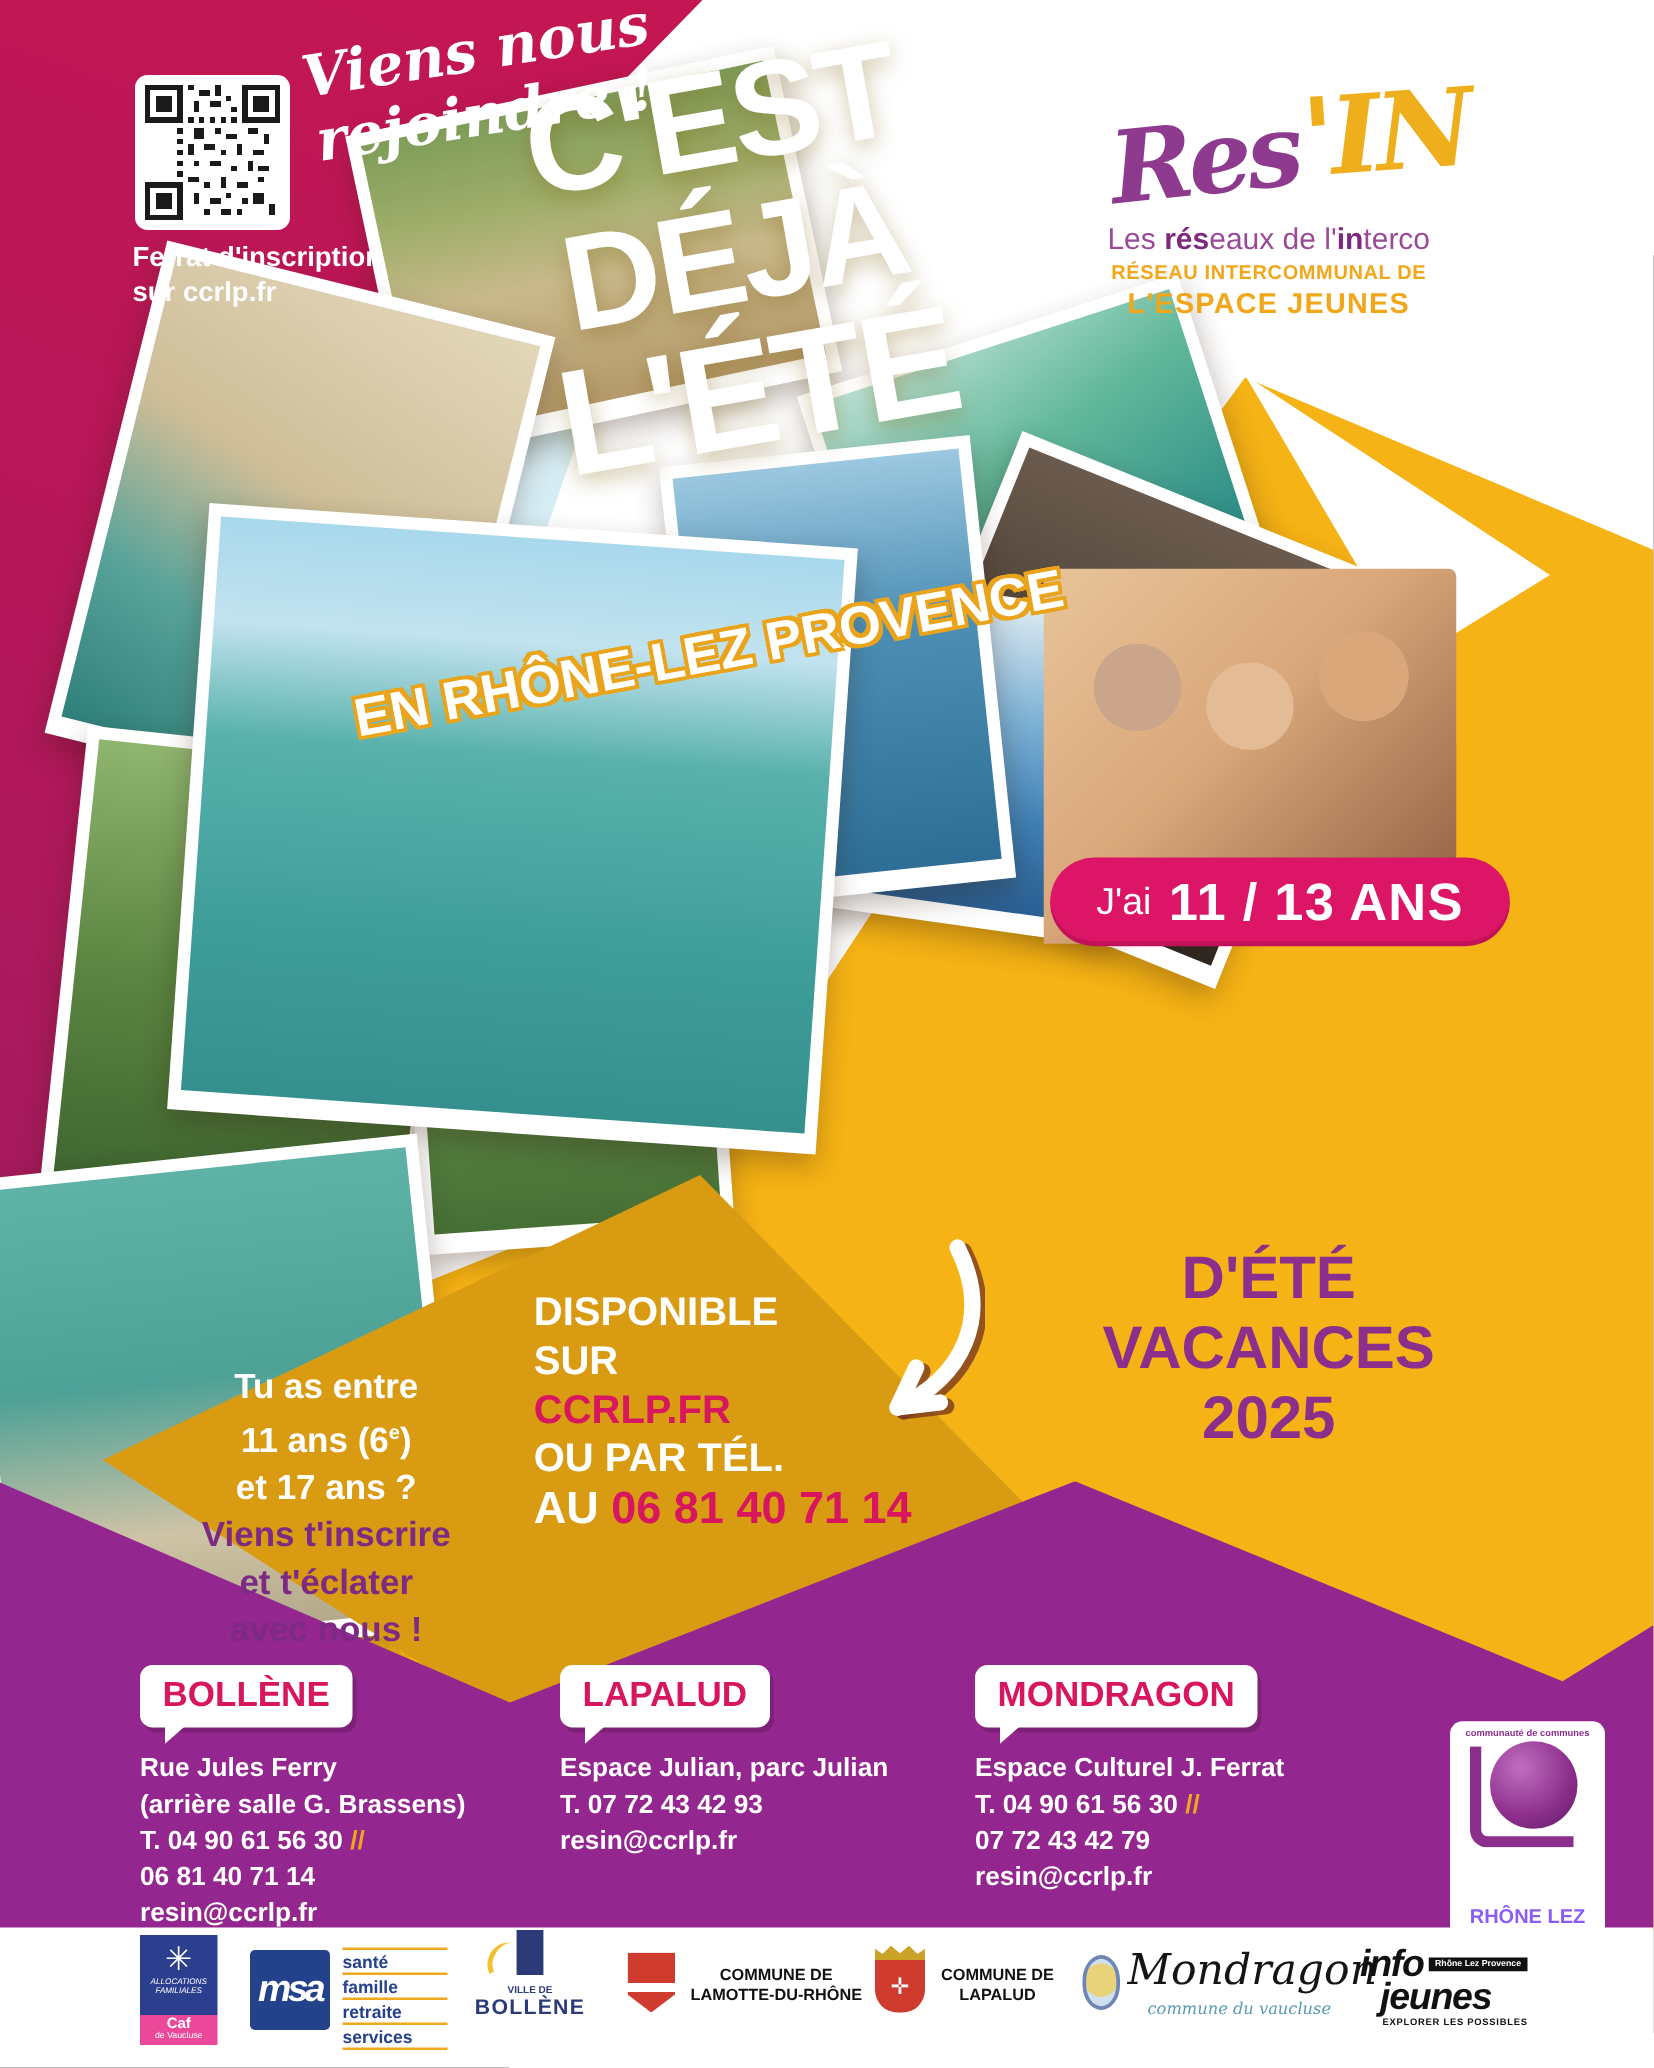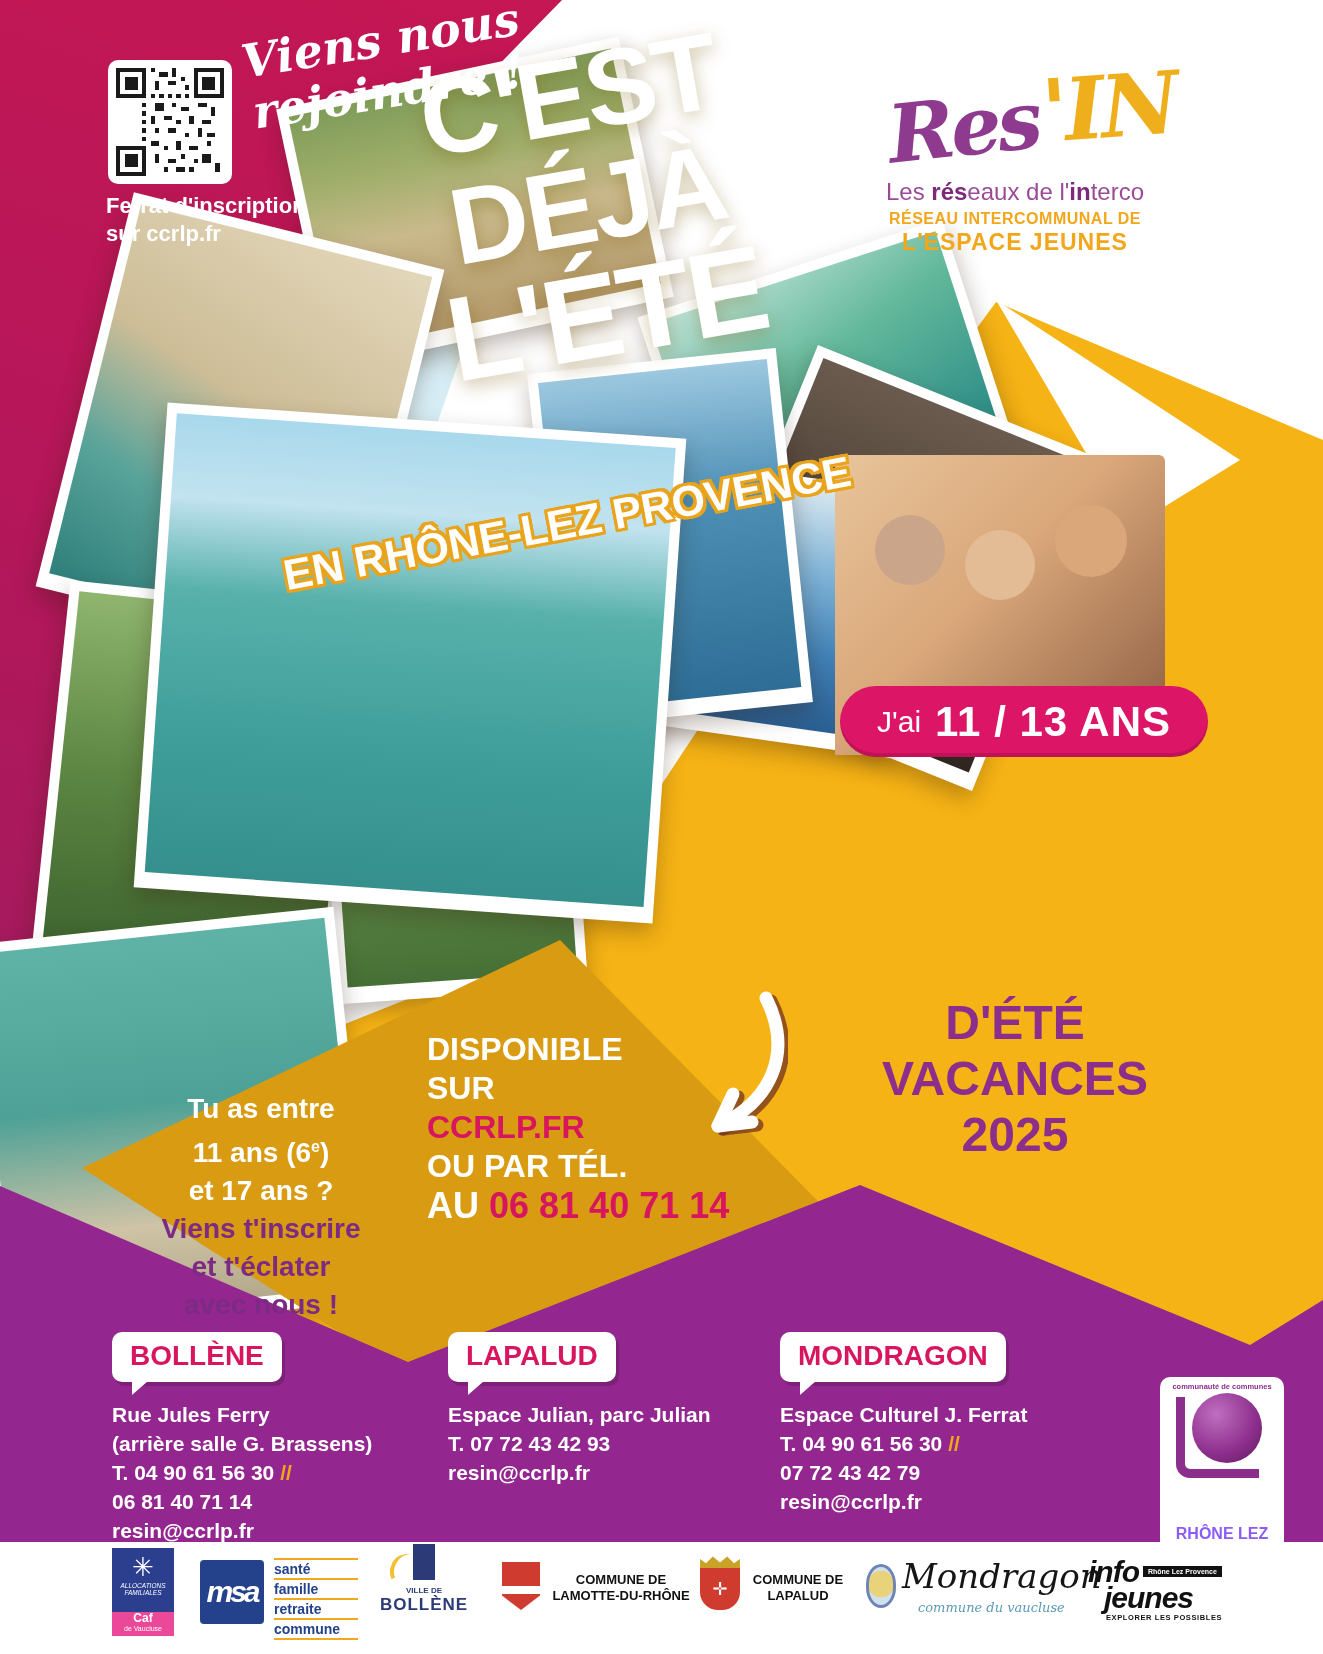--- a/index.html
+++ b/index.html
@@ -364,21 +364,21 @@
       <div class="c1">Caf</div>
       <div class="c2">de Vaucluse</div>
     </div>
   </div>
 
   <div class="abs msa-sq">msa</div>
   <div class="abs msa-sv">
     <div>santé</div>
     <div>famille</div>
     <div>retraite</div>
-    <div>commune</div>
+    <div>services</div>
   </div>
 
   <div class="abs vbol">
     <span class="tower"></span>
     <span class="swoosh"></span>
     <div class="vd">VILLE DE</div>
     <div class="bn">BOLLÈNE</div>
   </div>
 
   <div class="shield sh-lamotte"></div>

